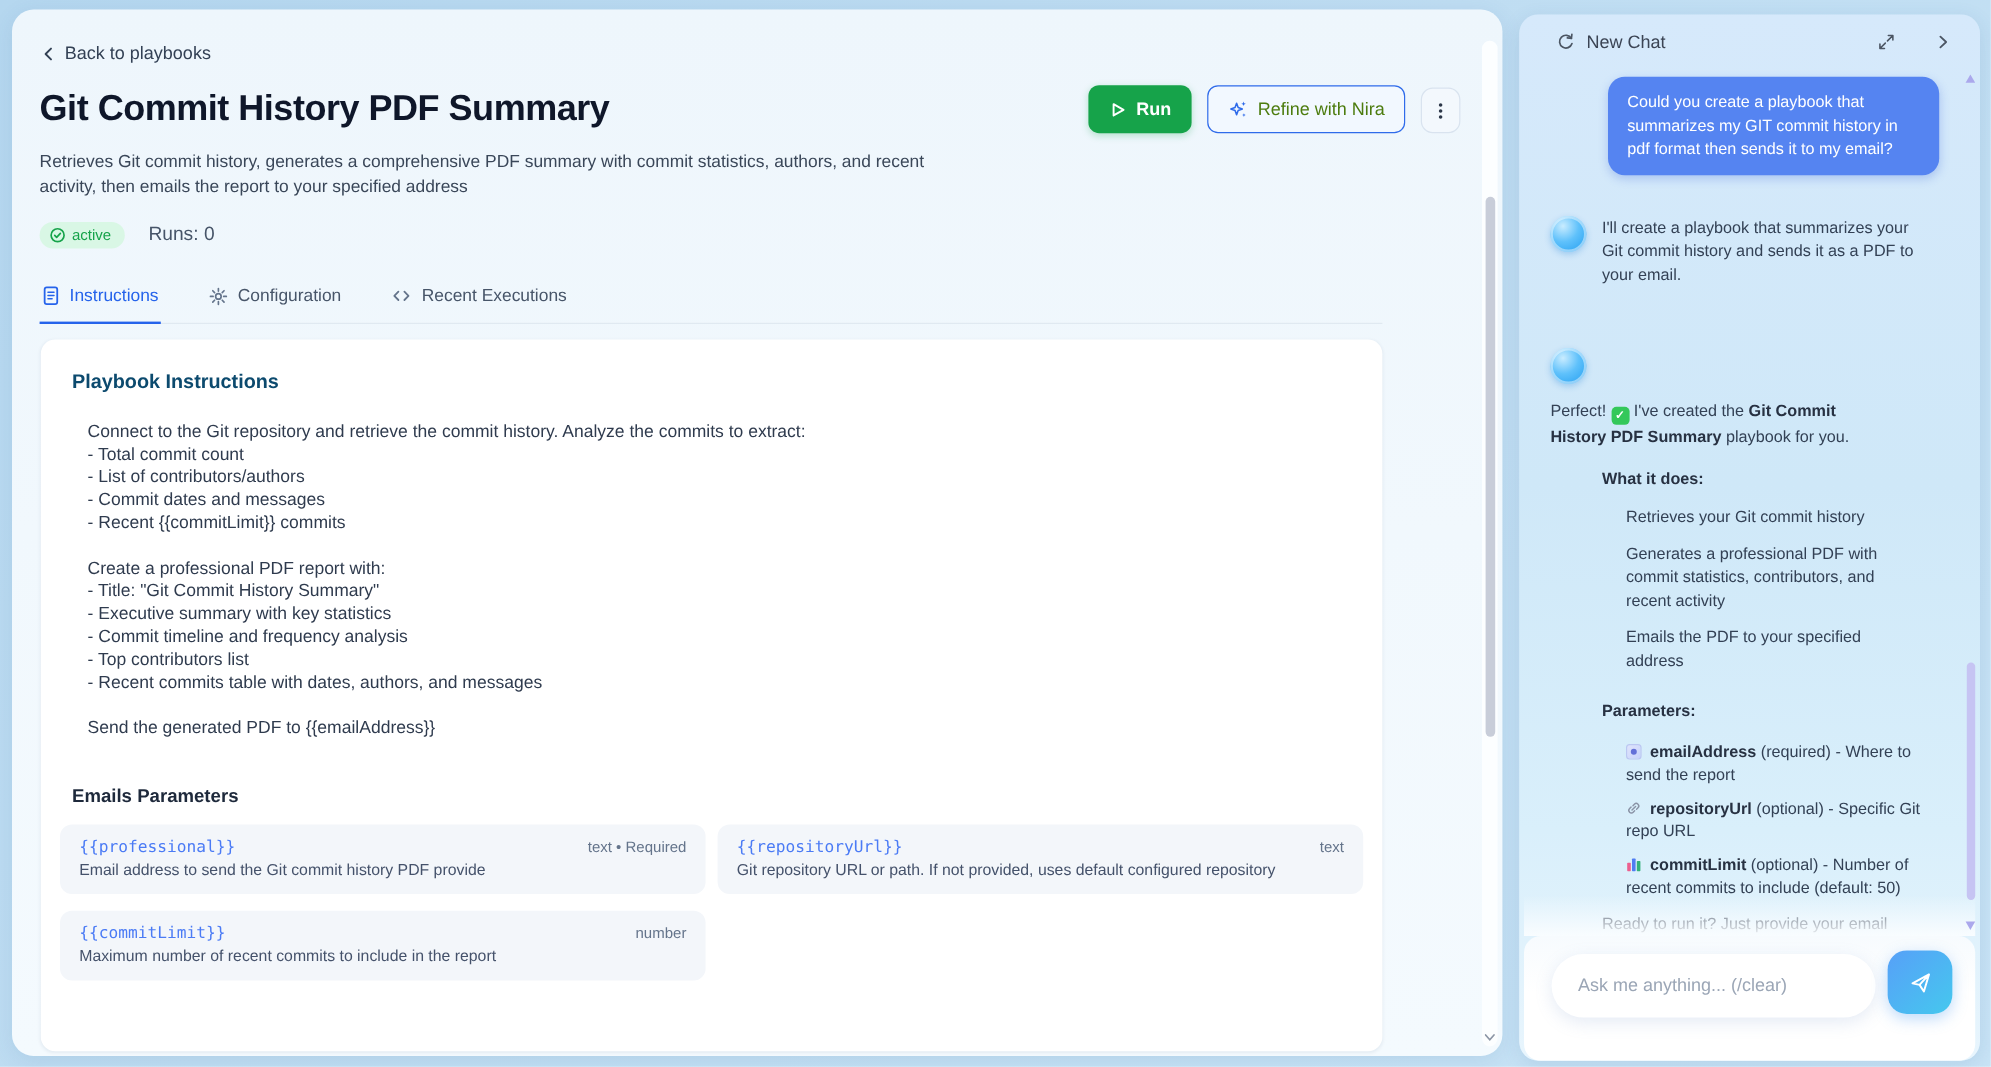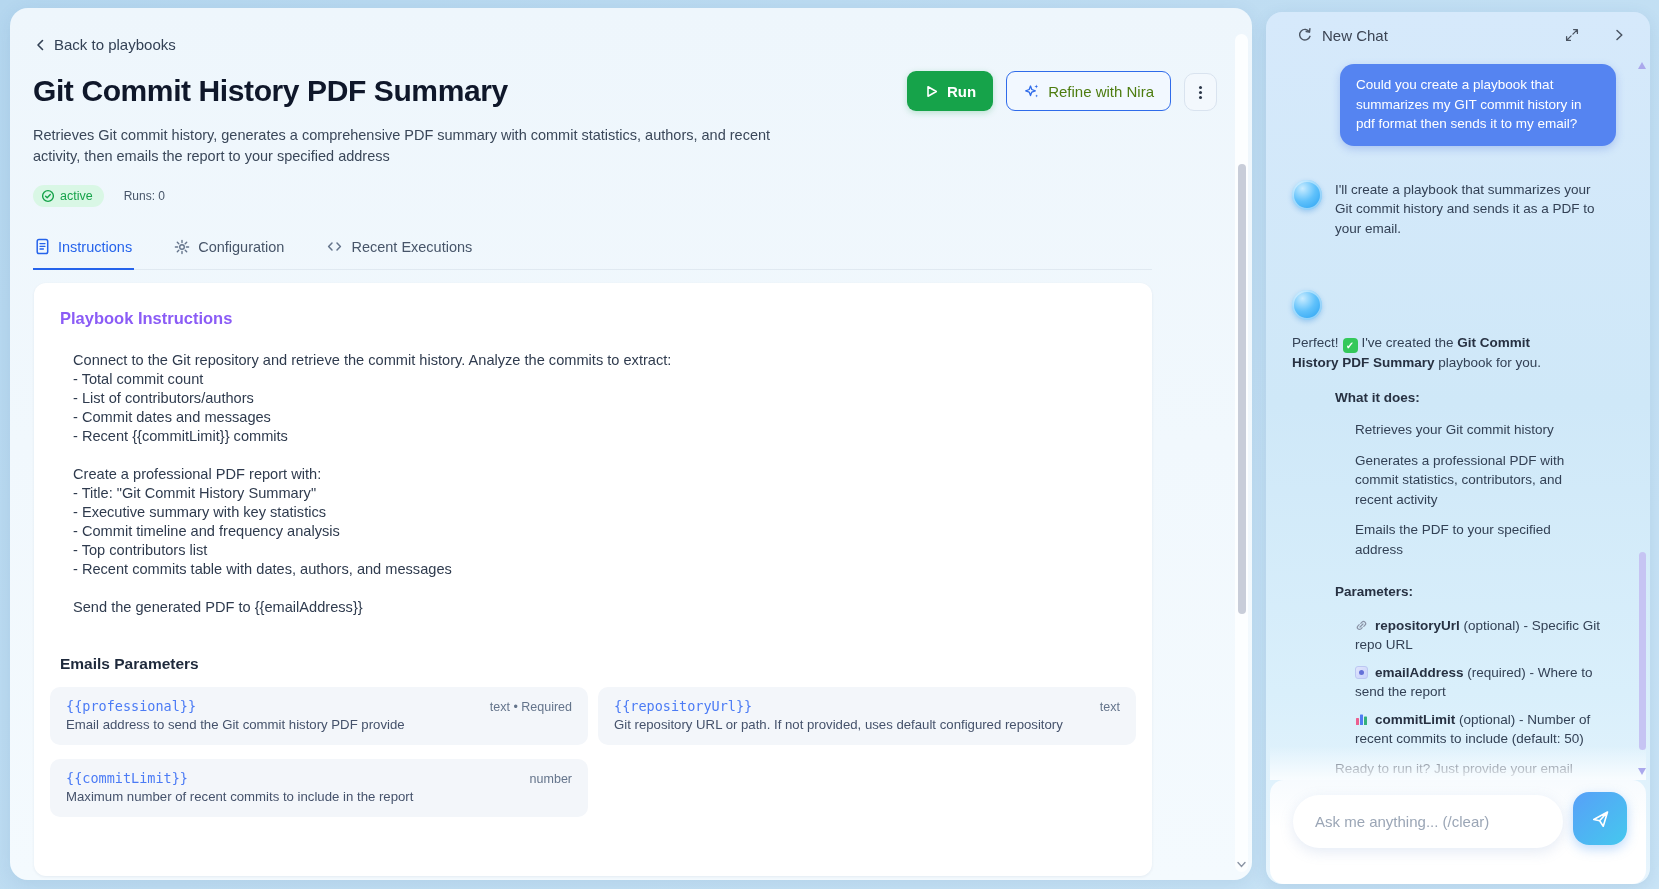--- a/index.html
+++ b/index.html
@@ -25,29 +25,29 @@
   h1 { font-size:30px; font-weight:800; letter-spacing:-.4px; color:#0f172a; }
   .actions { margin-left:auto; display:flex; align-items:flex-end; gap:13px; }
   .btn { display:flex; align-items:center; gap:8px; height:40px; border-radius:9px; font-size:15px; cursor:pointer; border:none; }
   .btn-run { background:#16a34a; color:#fff; font-weight:600; padding:0 17px; box-shadow:0 2px 6px rgba(22,163,74,.25); }
   .btn-refine { background:#f2f8ff; color:#4d7c0f; font-weight:500; padding:0 16px; border:1px solid #2f6bea; }
   .btn-kebab { width:33px; height:38px; border-radius:10px; background:#f3f8fd; border:1px solid #d9e3ef; justify-content:center; display:flex; align-items:center; }
   .kebab-dots { width:3px; height:3px; border-radius:50%; background:#2b3648; box-shadow:0 -5px 0 #2b3648, 0 5px 0 #2b3648; }
   .desc { position:absolute; top:117px; left:23px; width:782px; font-size:14.5px; line-height:20.5px; color:#3a4759; }
   .meta-row { position:absolute; top:177px; left:23px; display:flex; align-items:center; gap:20px; }
   .badge { display:flex; align-items:center; gap:5px; background:#d9f7e5; color:#16a34a; font-size:12.5px; font-weight:500; padding:4px 11px 4px 8px; border-radius:999px; }
-  .runs { font-size:12px; color:#475569; }
+  .runs { font-size:16px; color:#475569; }
   .tabs { position:absolute; top:224px; left:23px; width:1119px; display:flex; gap:38px; border-bottom:1px solid #e0e9f1; }
   .tab { display:flex; align-items:center; gap:8px; padding:6px 2px 13px; font-size:14.5px; color:#475569; cursor:pointer; border-bottom:2px solid transparent; margin-bottom:-1px; }
   .tab.active { color:#2563eb; font-weight:500; border-bottom-color:#2563eb; }
   .card {
     position:absolute; left:24px; top:275px; width:1118px; height:593px;
     background:#fff; border-radius:12px; box-shadow:0 1px 3px rgba(15,40,80,.07);
   }
-  .card h2 { position:absolute; left:26px; top:26px; font-size:16.5px; font-weight:700; color:#8b5cf6; }
+  .card h2 { position:absolute; left:26px; top:26px; font-size:16.5px; font-weight:700; color:#0c4a6e; }
   .instructions {
     position:absolute; left:39px; top:68px; width:1040px;
     font-family:inherit; font-size:14.6px; line-height:19px; color:#2f3b4e; white-space:pre-wrap;
   }
   .card h3 { position:absolute; left:26px; top:372px; font-size:15.5px; font-weight:700; color:#1e293b; }
   .param-grid { position:absolute; left:16px; top:404px; width:1086px; display:grid; grid-template-columns:538px 538px; gap:14px 10px; }
   .param-card { background:#f3f6fa; border-radius:10px; padding:11px 16px 12px; min-height:58px; }
   .param-top { display:flex; align-items:baseline; justify-content:space-between; }
   .param-name { font-family:"DejaVu Sans Mono", monospace; font-size:13.5px; color:#4b7bf5; }
   .param-type { font-size:12.5px; color:#64748b; }
@@ -280,24 +280,24 @@
 
       <div class="chat-sections">
         <div class="sec-label">What it does:</div>
         <ul class="bullet-list">
           <li>Retrieves your Git commit history</li>
           <li>Generates a professional PDF with commit statistics, contributors, and recent activity</li>
           <li>Emails the PDF to your specified address</li>
         </ul>
         <div class="sec-label params">Parameters:</div>
         <ul class="pbullet-list">
+          <li><span class="inline-icon email-ico"></span><b>emailAddress</b><span> (required) - Where to send the report</span></li>
           <li><svg class="inline-icon" width="13" height="13" viewBox="0 0 13 13">
                 <path d="M5 8l3-3M4.2 5.6L3 6.8a2.1 2.1 0 0 0 3 3l1.2-1.2M8.8 7.4L10 6.2a2.1 2.1 0 0 0-3-3L5.8 4.4" fill="none" stroke="#8a93a6" stroke-width="1.2" stroke-linecap="round"></path>
               </svg><b>repositoryUrl</b><span> (optional) - Specific Git repo URL</span></li>
-          <li><span class="inline-icon email-ico"></span><b>emailAddress</b><span> (required) - Where to send the report</span></li>
           <li><svg class="inline-icon chart-ico" width="13" height="13" viewBox="0 0 13 13">
                 <rect x="1" y="5" width="3" height="7" rx="0.6" fill="#ec5f8f"></rect>
                 <rect x="5" y="1.5" width="3" height="10.5" rx="0.6" fill="#4f7df2"></rect>
                 <rect x="9" y="3.5" width="3" height="8.5" rx="0.6" fill="#34b07a"></rect>
               </svg><b>commitLimit</b><span> (optional) - Number of recent commits to include (default: 50)</span></li>
         </ul>
       </div>
 
       <div class="teaser">Ready to run it? Just provide your email</div>
     </div>

